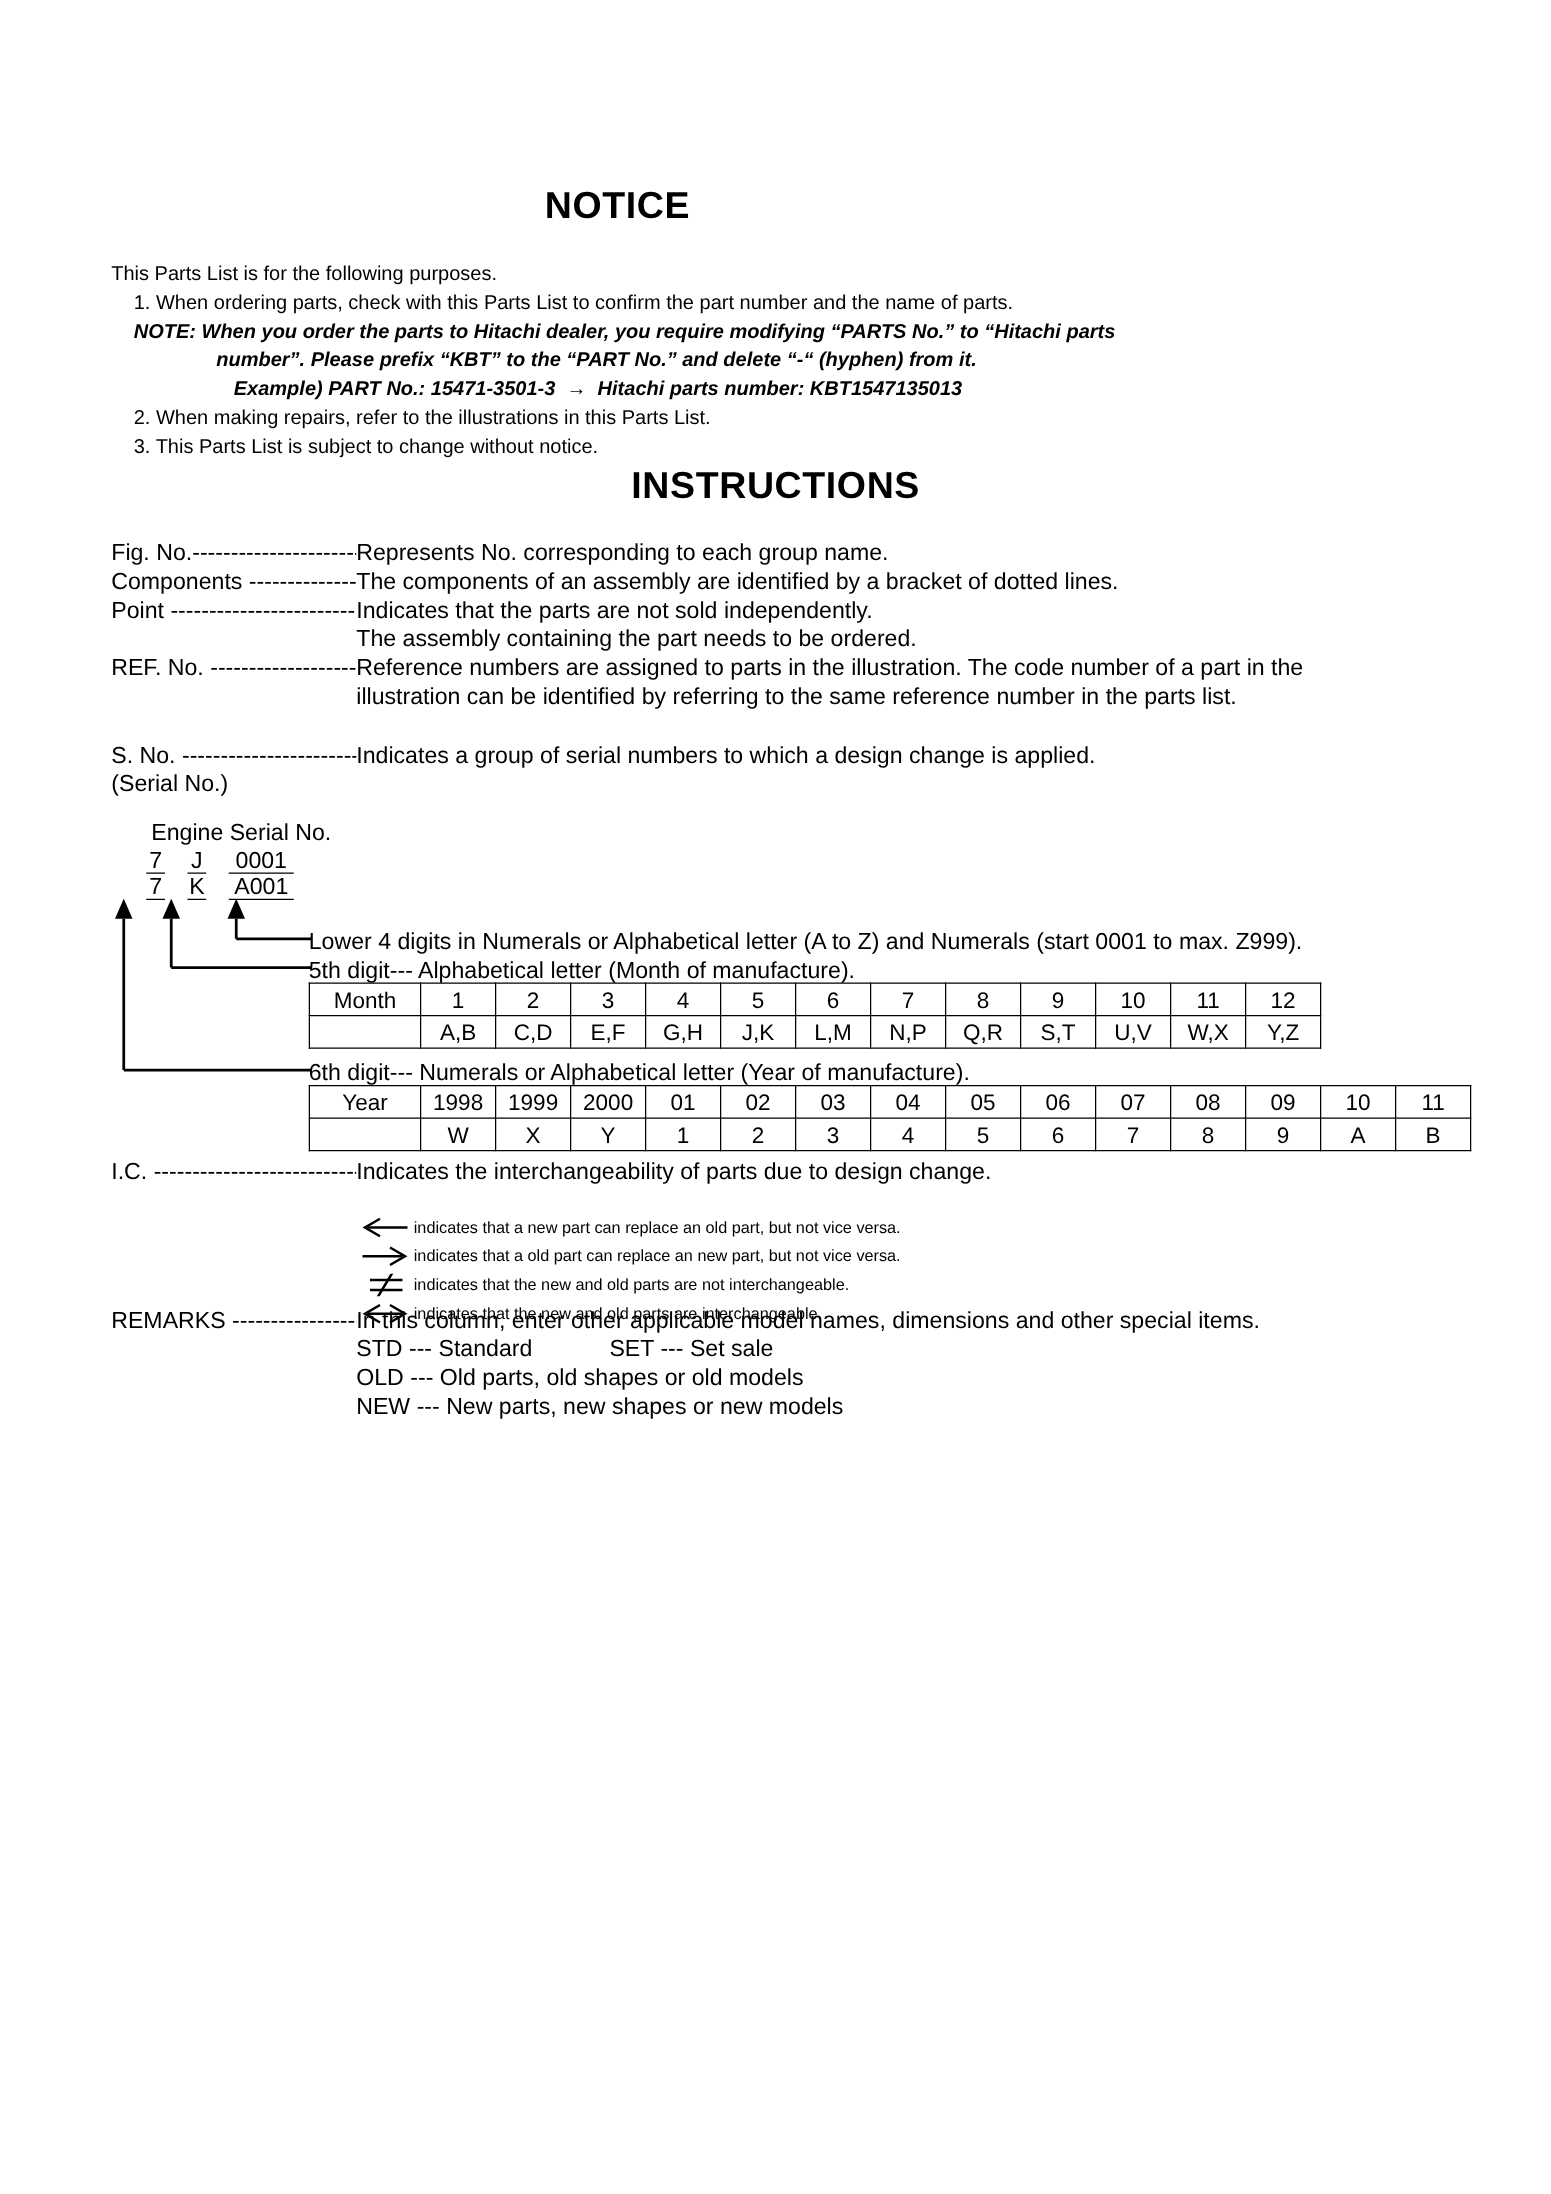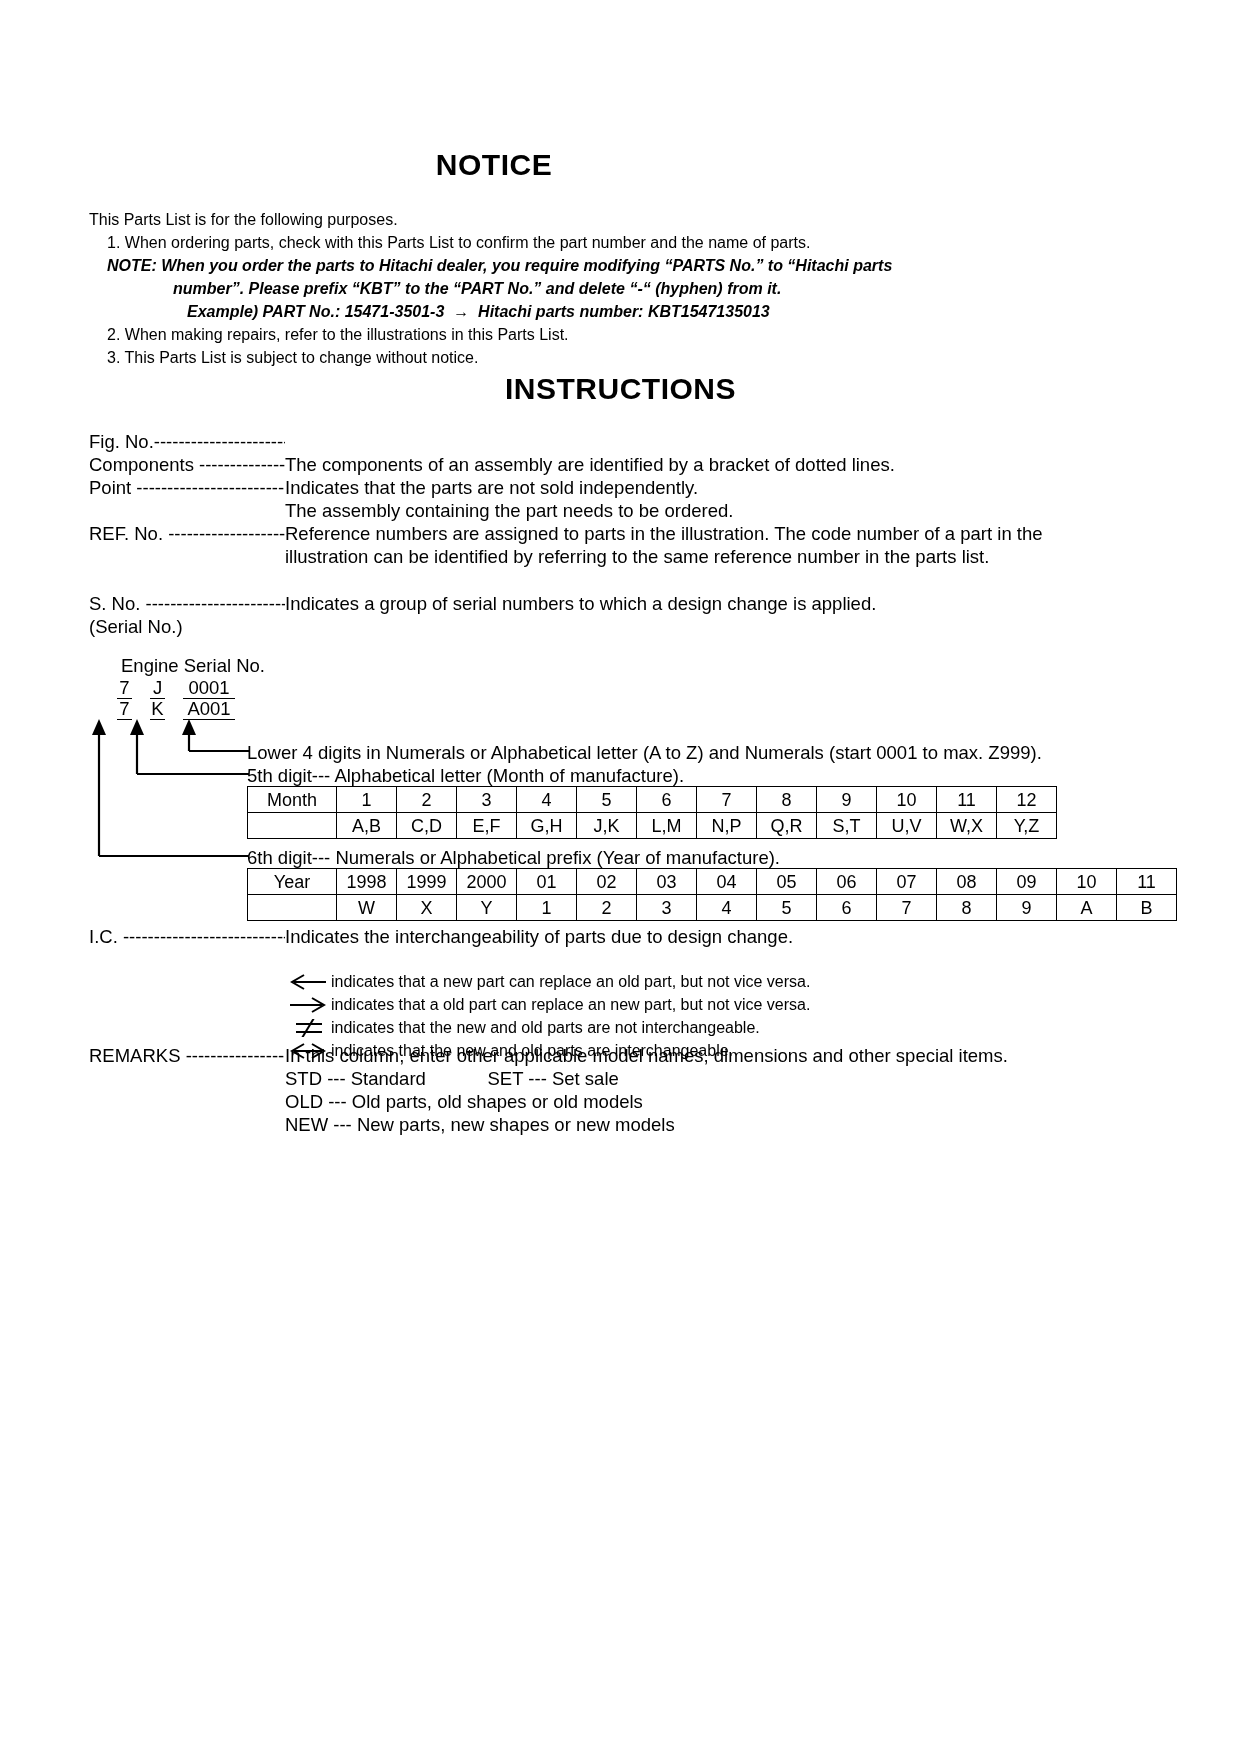--- a/index.html
+++ b/index.html
@@ -153,21 +153,21 @@
   .sym {
     width: 46px;
     flex: 0 0 46px;
     display: inline-flex;
     align-items: center;
     justify-content: center;
     height: 23px;
   }
   .ic-arrows { margin-left: 196px; margin-top: 22px; }
   .ic-arrow-row { display: flex; align-items: center; height: 23px; }
-  .ic-arrow-row .lbl { font-size: 16px; line-height: 23px; text-align: center; }
+  .ic-arrow-row .lbl { font-size: 13px; line-height: 23px; text-align: center; }
 
   
   #remarks-block {
     position: absolute;
     left: 89px;
     top: 1044px;
     width: 1120px;
   }
   #remarks-sub {
     margin-left: 196px;
@@ -189,20 +189,21 @@
     <span class="ln body-text bold-italic ind4">Example) PART No.: 15471-3501-3  →  Hitachi parts number: KBT1547135013</span>
     <span class="ln body-text ind1">2. When making repairs, refer to the illustrations in this Parts List.</span>
     <span class="ln body-text ind1">3. This Parts List is subject to change without notice.</span>
   </div>
 
   <div class="title" id="instructions-title">INSTRUCTIONS</div>
 
   <div id="instr-block">
     <div class="defrow">
       <div class="defterm">Fig. No.----------------------</div>
+      <div class="defdesc">Represents No. corresponding to each group name.</div>
     </div>
     <div class="defrow">
       <div class="defterm">Components --------------</div>
       <div class="defdesc">The components of an assembly are identified by a bracket of dotted lines.</div>
     </div>
     <div class="defrow">
       <div class="defterm">Point ------------------------</div>
       <div class="defdesc">Indicates that the parts are not sold independently.</div>
     </div>
     <div class="controw">
@@ -256,21 +257,21 @@
 
       <g>
         <polygon points="10,64 17,80 3,80" fill="#000"></polygon>
         <line x1="10" y1="80" x2="10" y2="201" stroke="#000" stroke-width="2.2"></line>
         <line x1="10" y1="201" x2="160" y2="201" stroke="#000" stroke-width="2.2"></line>
       </g>
     </svg>
 
     <div class="leader-text" id="leader-4digit">Lower 4 digits in Numerals or Alphabetical letter (A to Z) and Numerals (start 0001 to max. Z999).</div>
     <div class="leader-text" id="leader-5th">5th digit--- Alphabetical letter (Month of manufacture).</div>
-    <div class="leader-text" id="leader-6th">6th digit--- Numerals or Alphabetical prefix (Year of manufacture).</div>
+    <div class="leader-text" id="leader-6th">6th digit--- Numerals or Alphabetical letter (Year of manufacture).</div>
 
     <table class="gridtable" id="month-table">
       <tbody>
         <tr>
           <td class="lbl">Month</td>
           <td class="dat">1</td>
           <td class="dat">2</td>
           <td class="dat">3</td>
           <td class="dat">4</td>
           <td class="dat">5</td>

